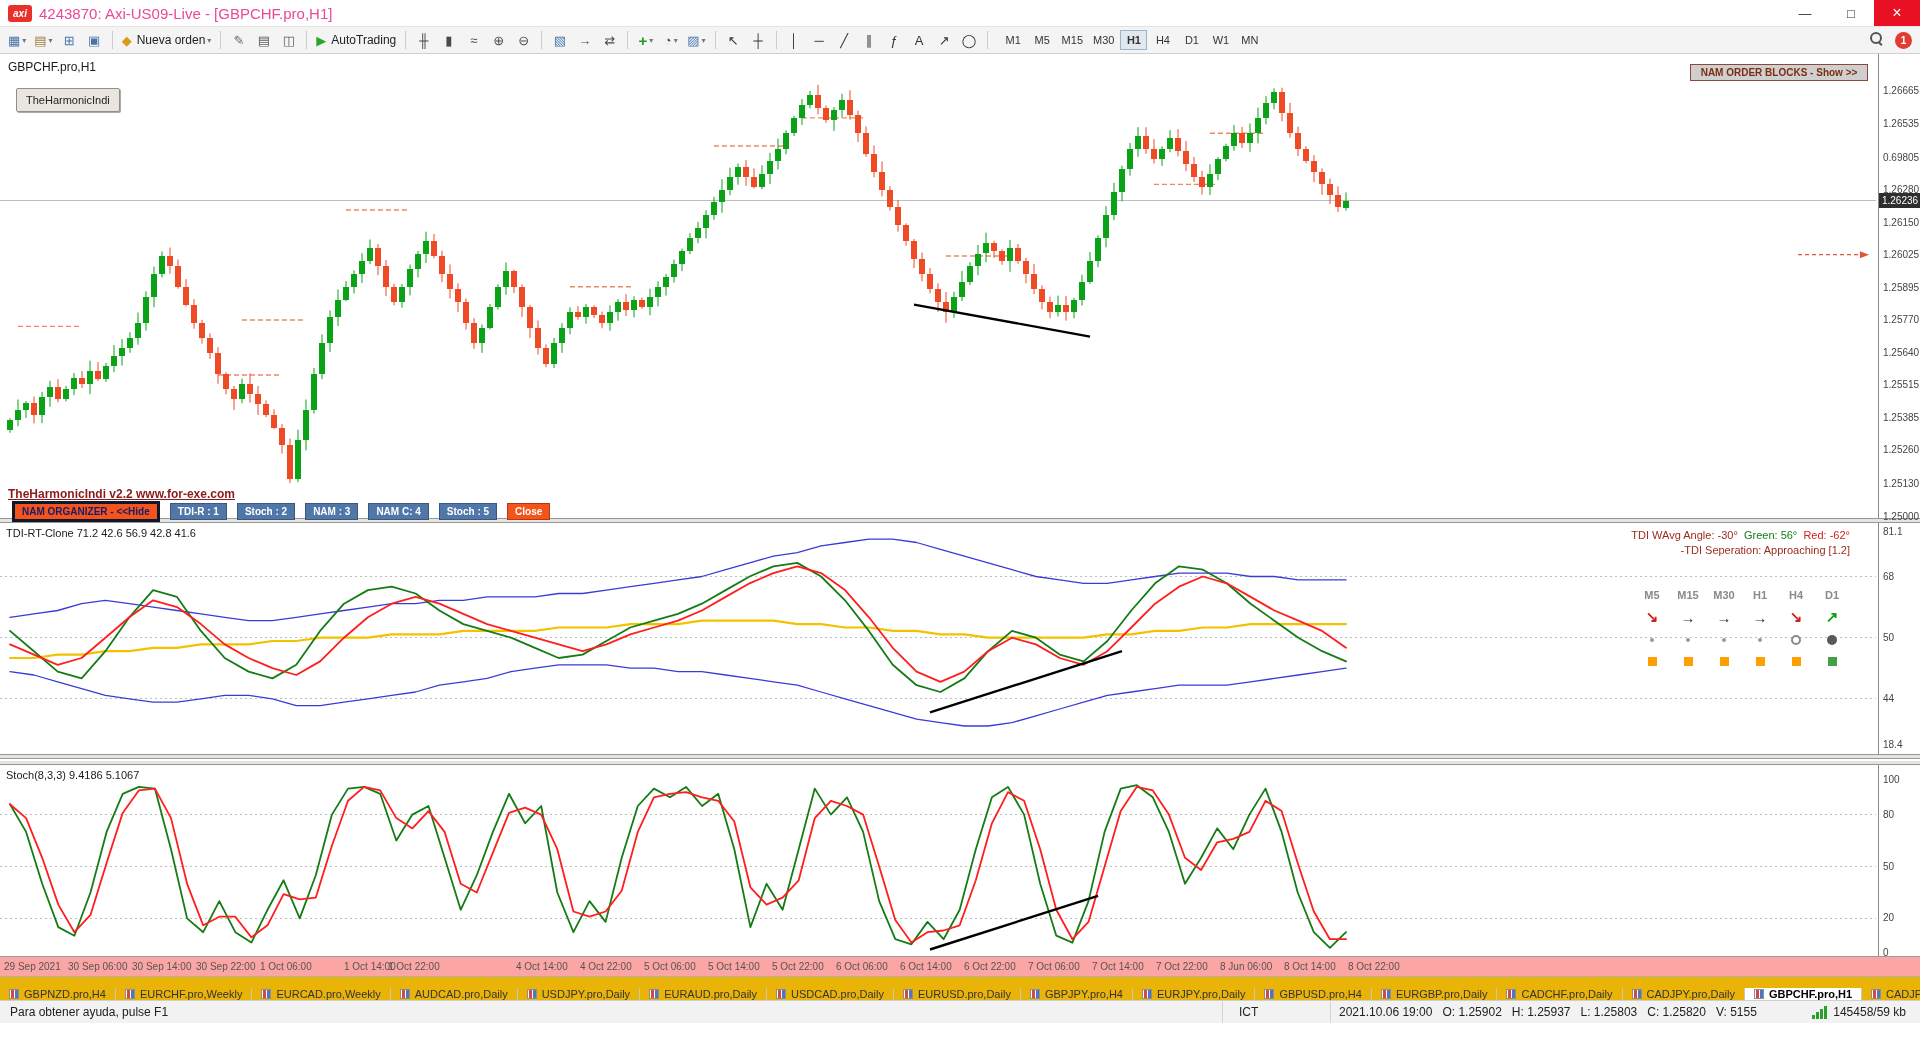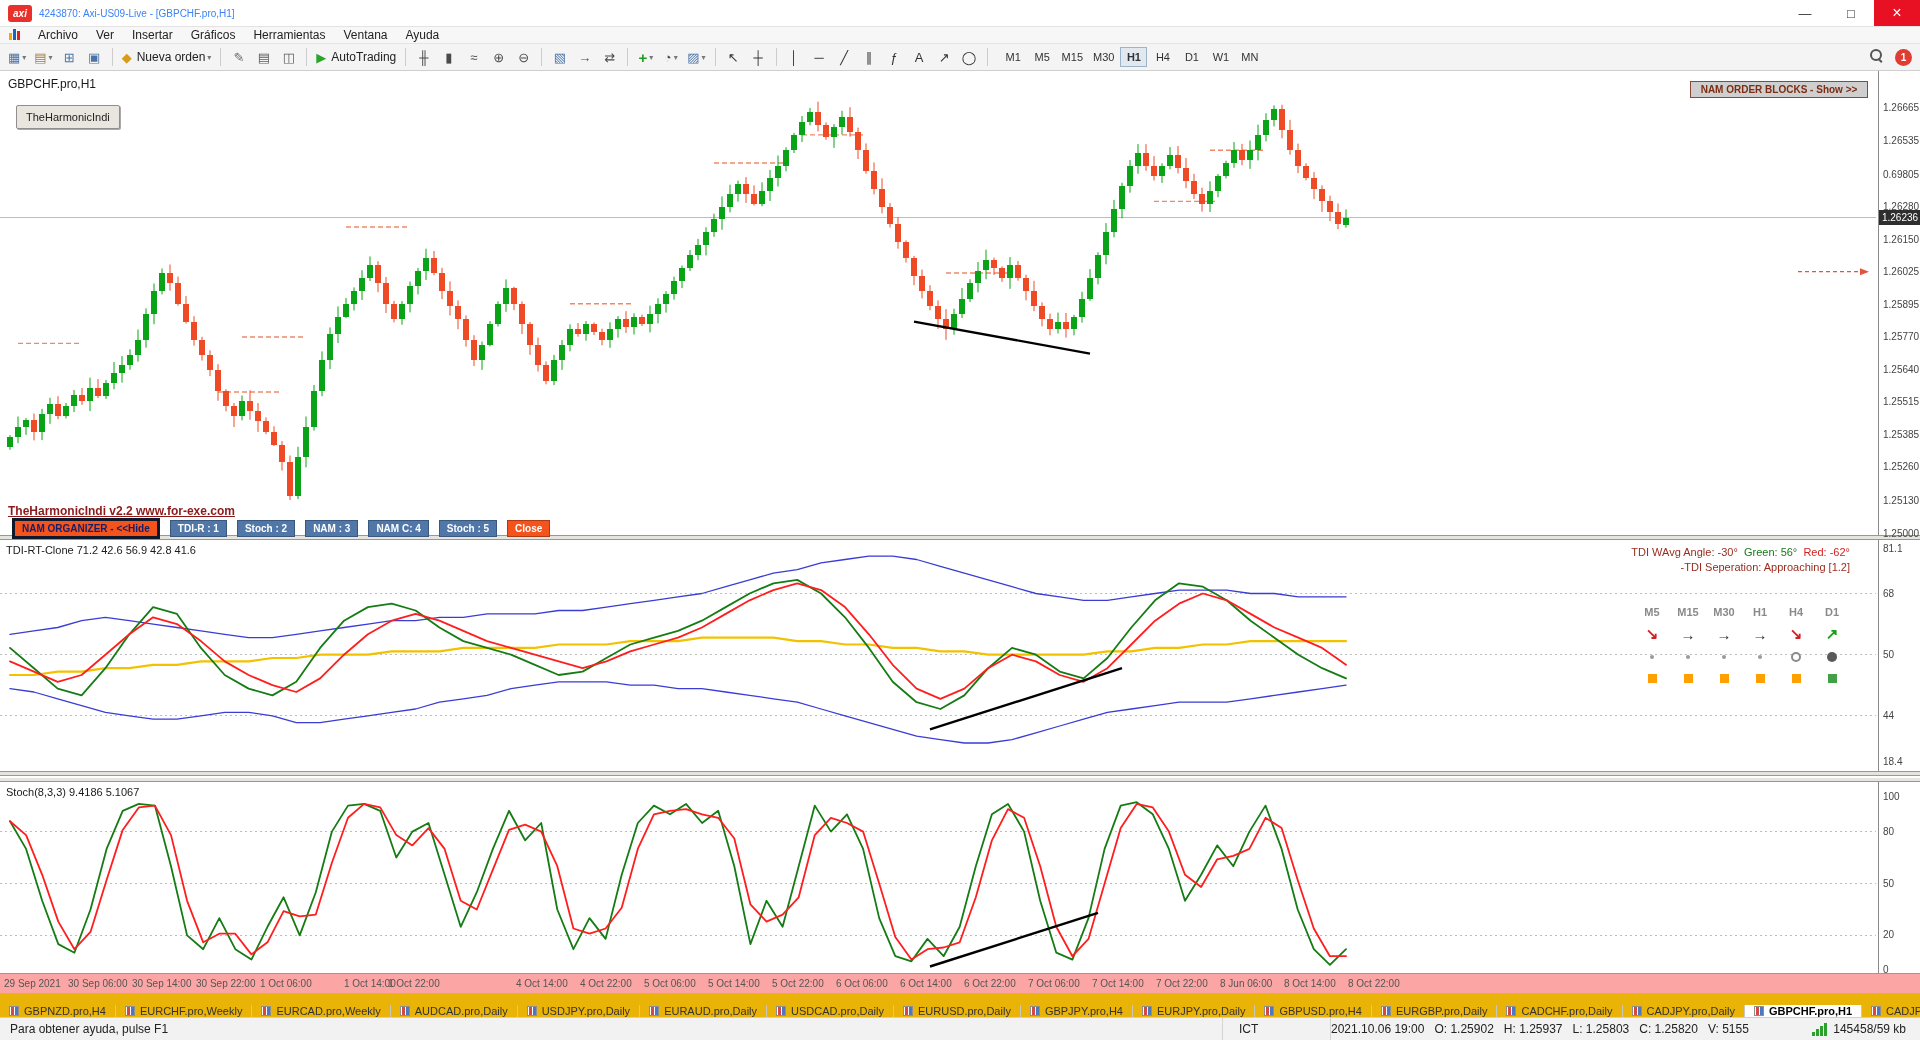--- a/index.html
+++ b/index.html
@@ -2,21 +2,21 @@
 <html><head>
 <meta charset="utf-8">
 <style>
   html,body{margin:0;padding:0;background:#888;}
   *{box-sizing:border-box;}
   .app{position:relative;width:1920px;height:1040px;background:#fff;font-family:"Liberation Sans",sans-serif;overflow:hidden;color:#222;}
 
   
   .titlebar{height:27px;background:#fff;border-bottom:1px solid #e3e3e3;display:flex;align-items:center;}
   .app-logo{width:24px;height:17px;background:#e8312a;color:#fff;font-weight:bold;font-style:italic;font-size:10px;border-radius:3px;display:flex;align-items:center;justify-content:center;margin:0 7px 0 8px;}
-  .titlebar .title{font-size:10px;color:#3b82f6;}
+  .titlebar .title{font-size:15px;color:#ec4899;}
   .win-controls{margin-left:auto;display:flex;height:100%;}
   .win-btn{width:46px;height:100%;display:flex;align-items:center;justify-content:center;font-size:13px;color:#333;}
   .win-btn.close{background:#e81123;color:#fff;font-size:16px;}
 
   
   .menubar{height:17px;display:flex;align-items:center;background:#f7f7f7;border-bottom:1px solid #e4e4e4;font-size:12px;}
   .mt-logo{display:flex;align-items:flex-end;gap:1px;margin:0 9px 1px 9px;}
   .mt-logo i{display:block;width:3px;}
   .mt-logo i:nth-child(1){height:7px;background:#f7a800;}
   .mt-logo i:nth-child(2){height:11px;background:#1565c0;}
@@ -88,21 +88,21 @@
   .tabs{height:24px;background:#eab308;border-top:1px solid #b5b2ac;display:flex;align-items:flex-end;font-size:11px;color:#333;}
   .tab{display:flex;align-items:center;gap:5px;padding:0 9px;border-right:1px solid #c9c6c0;white-space:nowrap;}
   .tab.active{background:#fff;font-weight:bold;color:#000;}
   .tabicon{width:10px;height:10px;border:1px solid #8f8f8f;background:linear-gradient(90deg,#fff 0 1px,#d24a43 1px 4px,#fff 4px 5px,#4a78c2 5px 8px,#fff 8px);}
 
   
   .statusbar{position:relative;height:23px;background:#f2f2f2;border-top:1px solid #cfcfcf;font-size:12px;color:#222;width:1920px;}
   .statusbar > span{position:absolute;top:0;line-height:22px;white-space:pre;}
   .sb-help{left:10px;}
   .sb-ict{left:1222px;border-left:1px solid #d4d4d4;padding-left:16px;}
-  .sb-ohlc{left:1330px;border-left:1px solid #d4d4d4;padding-left:0;}
+  .sb-ohlc{left:1330px;border-left:1px solid #d4d4d4;padding-left:8px;}
   .sb-kb{right:14px;display:flex;align-items:center;}
   .sig{display:inline-flex;align-items:flex-end;gap:1px;margin-right:6px;}
   .sig i{width:3px;background:#2ca02c;display:block;}
   .sig i:nth-child(1){height:4px;}
   .sig i:nth-child(2){height:7px;}
   .sig i:nth-child(3){height:10px;}
   .sig i:nth-child(4){height:13px;}
 </style>
 </head>
 <body>
@@ -112,36 +112,20 @@
   <div class="titlebar">
     <span class="app-logo">axi</span>
     <span class="title">4243870: Axi-US09-Live - [GBPCHF.pro,H1]</span>
     <div class="win-controls">
       <div class="win-btn">—</div>
       <div class="win-btn">□</div>
       <div class="win-btn close">×</div>
     </div>
   </div>
 
-  <div class="menubar">
-    <span class="mt-logo">
-        <i></i>
-        <i></i>
-        <i></i>
-      </span>
-    <div class="menu-items" id="menu-items">
-        <span class="menu-item">Archivo</span>
-        <span class="menu-item">Ver</span>
-        <span class="menu-item">Insertar</span>
-        <span class="menu-item">Gráficos</span>
-        <span class="menu-item">Herramientas</span>
-        <span class="menu-item">Ventana</span>
-        <span class="menu-item">Ayuda</span>
-      </div>
-  </div>
 
   <div class="toolbar" id="toolbar-main">
     <div class="toolbar-right">
       <div><span class="mag"></span></div>
       <div class="badge">
           <span>1</span>
         </div>
     </div>
   <div class="tbtn">
         <span style="color: rgb(74, 116, 168);">▦</span>

